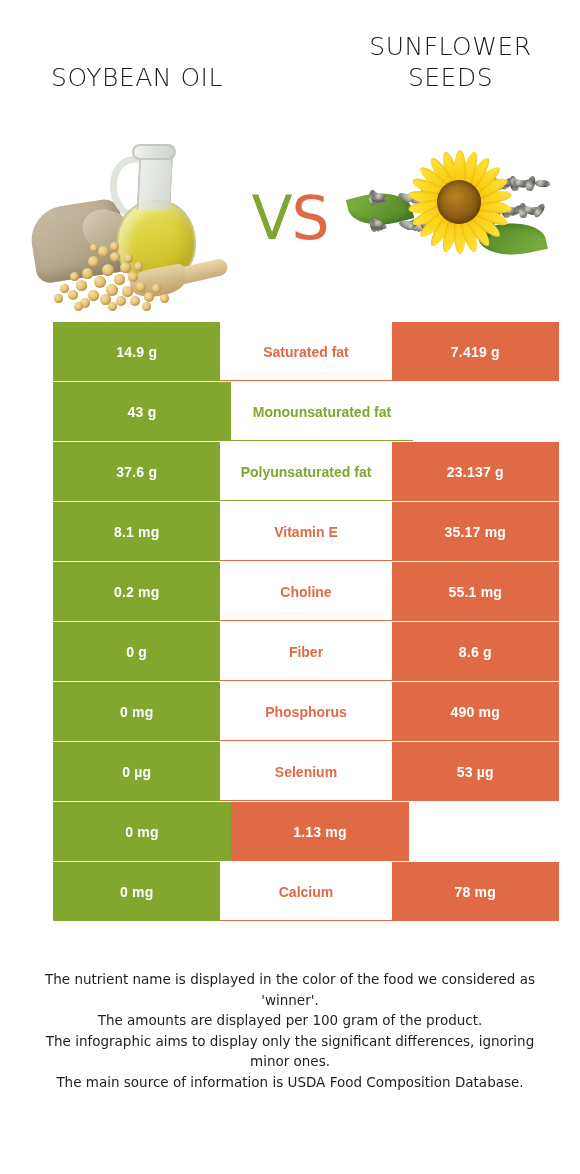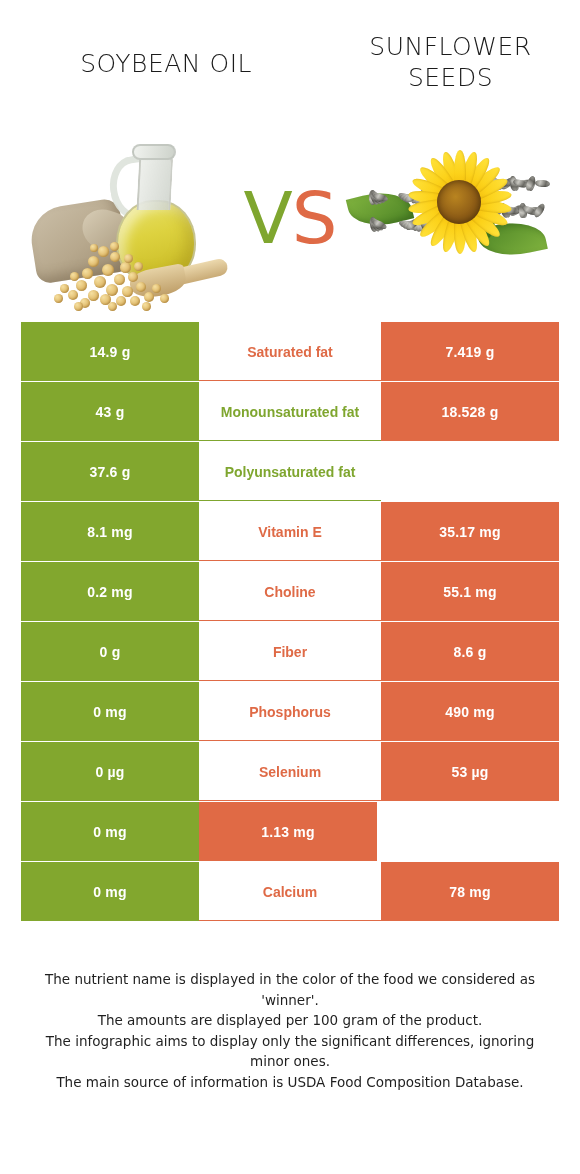--- a/index.html
+++ b/index.html
@@ -30,22 +30,21 @@
     font-size: 25px;
     font-weight: 300;
     letter-spacing: 0.5px;
     color: #1b1b1b;
     line-height: 1.22;
     text-align: center;
     font-family: "DejaVu Sans", sans-serif;
   }
   .title-left {
     width: 230px;
-    margin-top: 23px;
-    text-align: right;
+    margin-top: 37px;
   }
   .title-right {
     width: 215px;
     margin-top: 6px;
   }
 
   
   .visuals {
     position: relative;
     height: 218px;
@@ -55,21 +54,21 @@
     padding: 0 18px;
     box-sizing: border-box;
   }
   .art {
     position: relative;
     width: 215px;
     height: 190px;
   }
   .vs {
     font-family: "DejaVu Sans", sans-serif;
-    font-size: 72px;
+    font-size: 60px;
     font-weight: 400;
     letter-spacing: -1px;
     line-height: 1;
     white-space: nowrap;
     margin-top: 10px;
   }
   .vs .v { color: #7FA62F; }
   .vs .s { color: #DF6A46; }
 
   
@@ -188,20 +187,21 @@
   
   .table {
     margin: 0 21px;
     width: 538px;
     box-sizing: border-box;
   }
   .row {
     display: flex;
     height: 59px;
     margin-bottom: 1px;
+    margin-left: 32px;
   }
   .cell {
     display: flex;
     align-items: center;
     justify-content: center;
     font-size: 14px;
     box-sizing: border-box;
   }
   .cell-left, .cell-right {
     width: 178px;
@@ -394,25 +394,25 @@
 
 <div class="table" id="nutrient-table">
     <div class="row">
       <div class="cell cell-left">14.9 g</div>
       <div class="cell cell-mid win-orange div-orange" style="border-top-color: transparent;">Saturated fat</div>
       <div class="cell cell-right">7.419 g</div>
     </div>
     <div class="row">
       <div class="cell cell-left">43 g</div>
       <div class="cell cell-mid win-green div-green">Monounsaturated fat</div>
-      <div class="cell cell-right">18.528 g</div>
     </div>
     <div class="row">
       <div class="cell cell-left">37.6 g</div>
       <div class="cell cell-mid win-green div-green">Polyunsaturated fat</div>
+      <div class="cell cell-right">23.137 g</div>
     </div>
     <div class="row">
       <div class="cell cell-left">8.1 mg</div>
       <div class="cell cell-mid win-orange div-orange">Vitamin E</div>
       <div class="cell cell-right">35.17 mg</div>
     </div>
     <div class="row">
       <div class="cell cell-left">0.2 mg</div>
       <div class="cell cell-mid win-orange div-orange">Choline</div>
       <div class="cell cell-right">55.1 mg</div>

